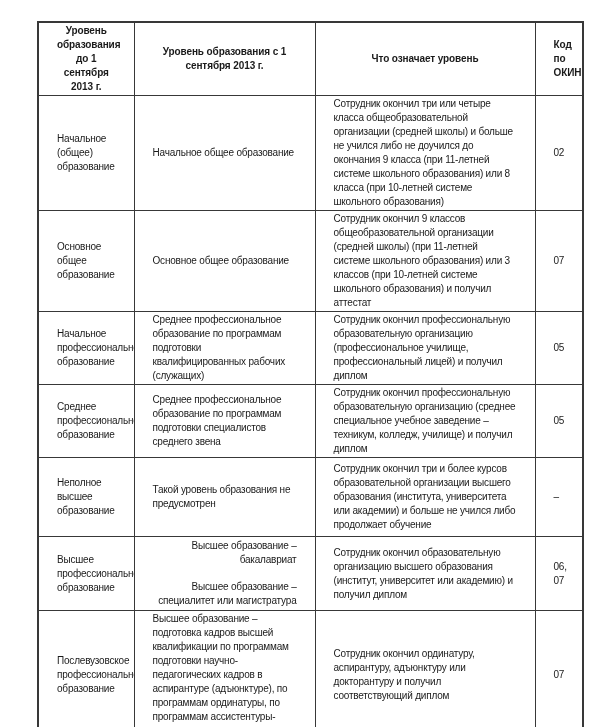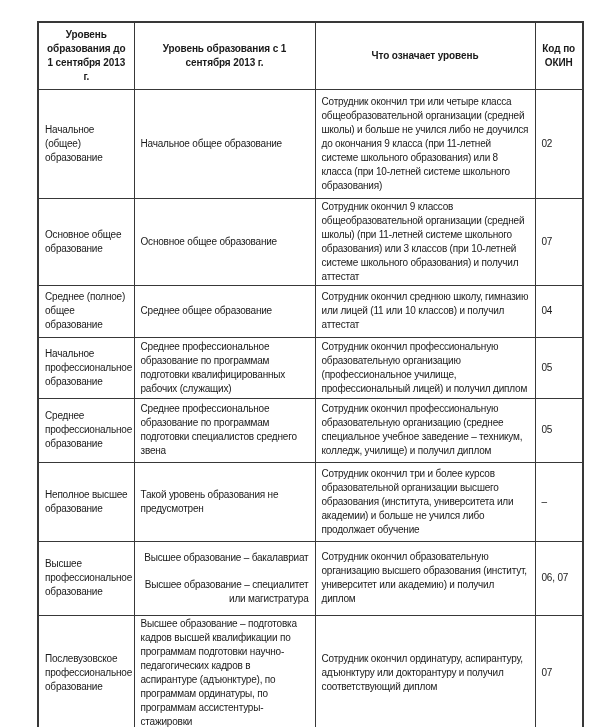--- a/index.html
+++ b/index.html
@@ -21,21 +21,21 @@
     position: absolute;
     left: 37px;
     top: 21px;
     width: 545px;
     border-collapse: collapse;
     table-layout: fixed;
     border: 2px solid #383838;
   }
   table.edu th, table.edu td {
     border: 1px solid #383838;
-    padding: 1px 6px;
+    padding: 1px 18px;
     vertical-align: middle;
     color: #1a1a1a;
     font-size: 10px;
     line-height: 14px;
     letter-spacing: -0.2px;
     overflow: hidden;
   }
   table.edu th {
     font-weight: bold;
     text-align: center;
@@ -91,26 +91,20 @@
         <td class="c4">02</td>
       </tr>
 
       <tr class="r2">
         <td class="c1">Основное общее образование</td>
         <td class="c2">Основное общее образование</td>
         <td class="c3">Сотрудник окончил 9 классов общеобразовательной организации (средней школы) (при 11-летней системе школьного образования) или 3 классов (при 10-летней системе школьного образования) и получил аттестат</td>
         <td class="c4">07</td>
       </tr>
 
-      <tr class="r3">
-        <td class="c1">Среднее (полное) общее образование</td>
-        <td class="c2">Среднее общее образование</td>
-        <td class="c3">Сотрудник окончил среднюю школу, гимназию или лицей (11 или 10 классов) и получил аттестат</td>
-        <td class="c4">04</td>
-      </tr>
 
       <tr class="r4">
         <td class="c1">Начальное профессиональное образование</td>
         <td class="c2">Среднее профессиональное образование по программам подготовки квалифицированных рабочих (служащих)</td>
         <td class="c3">Сотрудник окончил профессиональную образовательную организацию (профессиональное училище, профессиональный лицей) и получил диплом</td>
         <td class="c4">05</td>
       </tr>
 
       <tr class="r5">
         <td class="c1">Среднее профессиональное образование</td>

